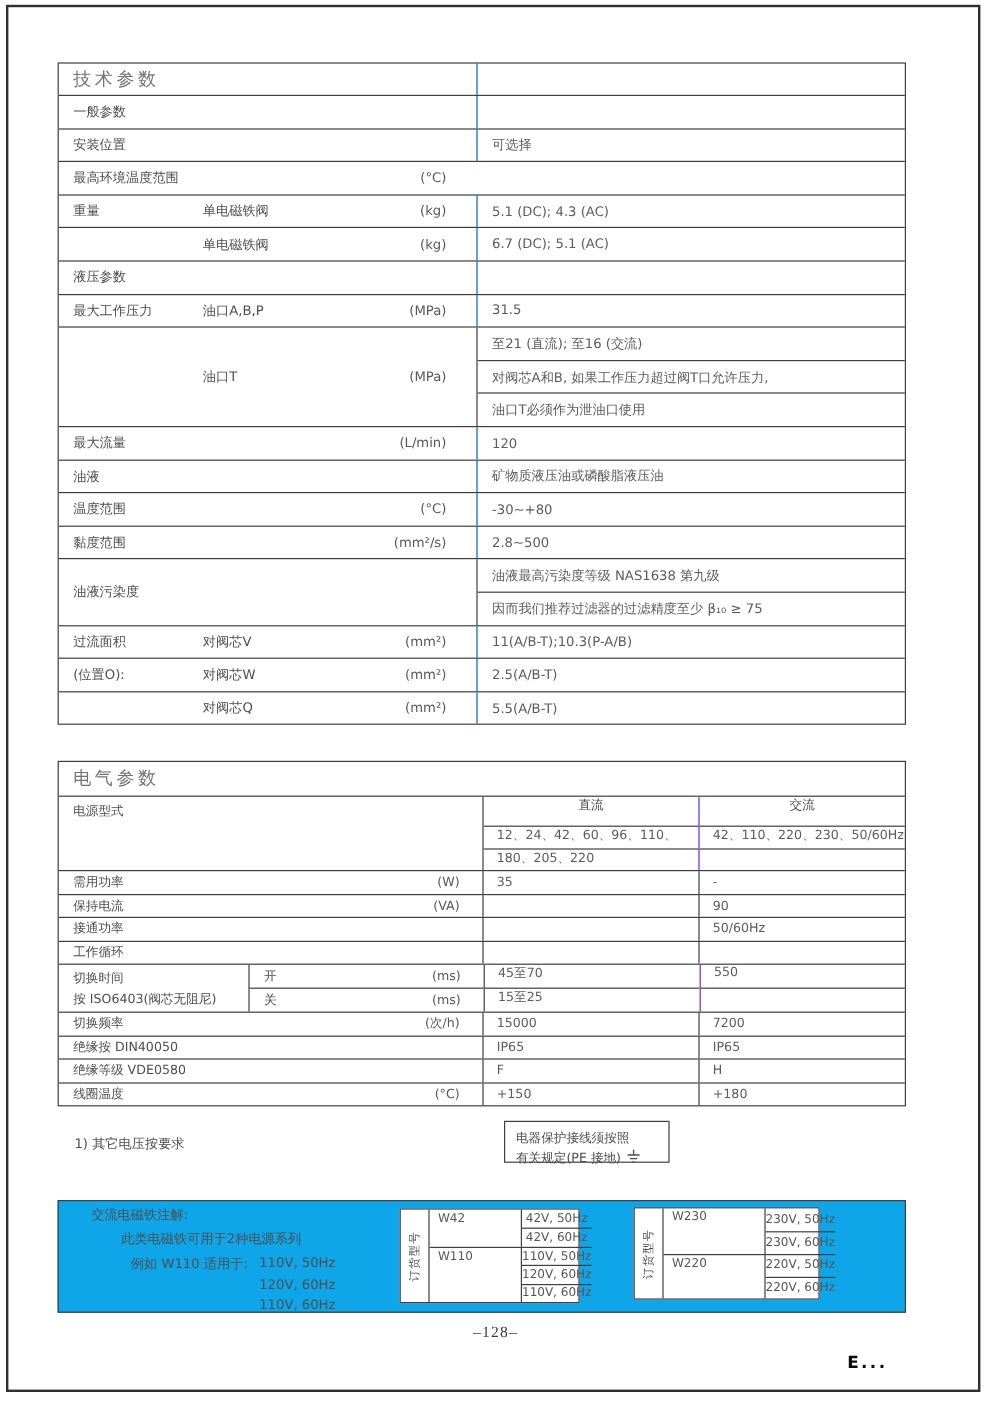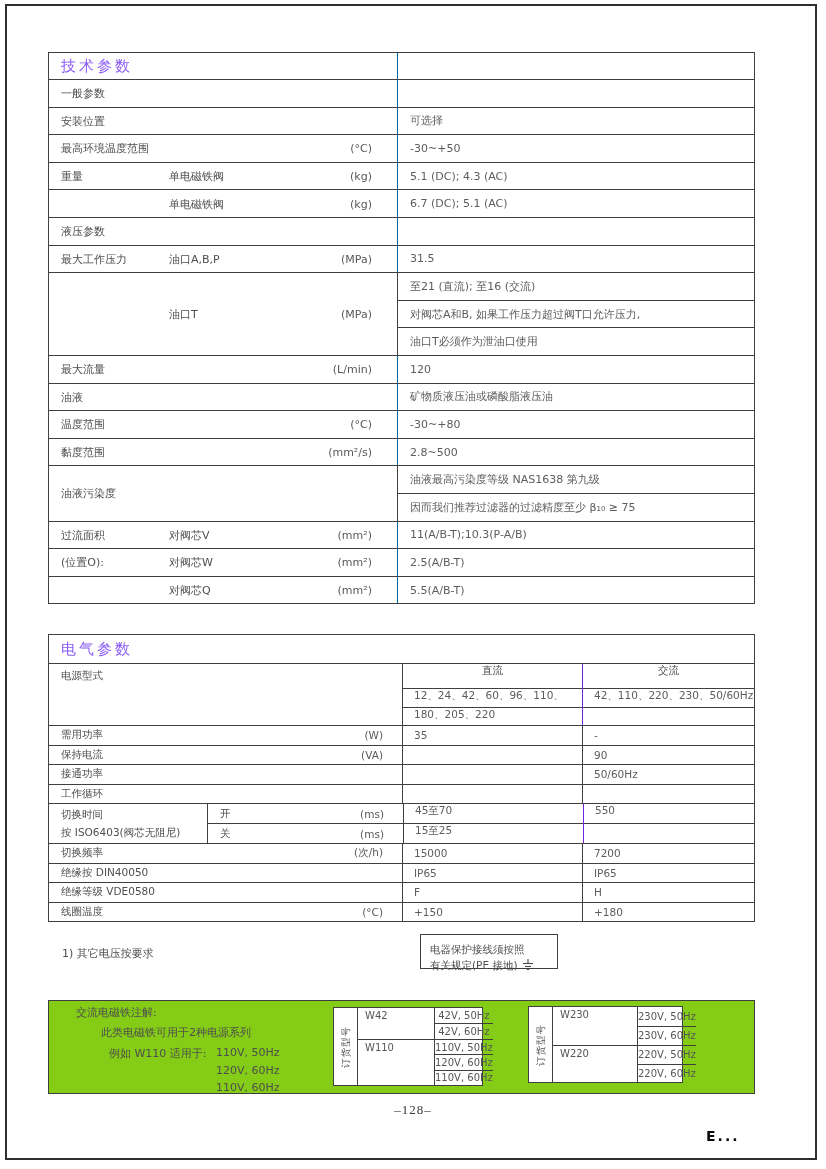--- a/index.html
+++ b/index.html
@@ -20,21 +20,21 @@
   .lc{width:348px;position:relative;flex:none;}
   .rc{flex:1;border-left:1px solid #0369a1;position:relative;display:flex;
       align-items:center;padding-left:12px;overflow:hidden;white-space:nowrap;}
   .stack{flex:1;border-left:1px solid #3f3f3f;display:flex;flex-direction:column;}
   .stack > div{flex:1;display:flex;align-items:center;padding-left:12px;
       border-top:1px solid #3f3f3f;overflow:hidden;white-space:nowrap;}
   .stack > div:first-child{border-top:none;}
   .lbl{position:absolute;left:12px;top:50%;transform:translateY(-50%);white-space:nowrap;}
   .sub{position:absolute;left:120px;top:50%;transform:translateY(-50%);white-space:nowrap;}
   .unit{position:absolute;right:25px;top:50%;transform:translateY(-50%);white-space:nowrap;color:#585858;}
-  .big{font-size:15px;letter-spacing:3px;color:#8b5cf6;}
+  .big{font-size:15px;letter-spacing:3px;color:#737373;}
   .val{color:#5c5c5c;}
 
   
   .t2{position:absolute;left:48px;top:634px;width:707px;border:1px solid #3f3f3f;
       box-sizing:border-box;font-size:10.5px;background:#fff;}
   .t2 .r{height:19.5px;}
   .t2 .r.title2{height:28px;}
   .t2 .r.pw{height:62px;}
   .t2 .r.sw{height:40px;}
   .lc2{width:353px;position:relative;flex:none;}
@@ -58,21 +58,21 @@
   .swm > div:first-child{border-top:none;}
 
   
   .footnote{position:absolute;left:62px;top:946px;font-size:11px;color:#4e4e4e;white-space:nowrap;}
   .pe-box{position:absolute;left:420px;top:934px;width:138px;height:35px;border:1px solid #3f3f3f;
         box-sizing:border-box;font-size:10.5px;padding:6px 0 0 9px;line-height:16px;color:#4e4e4e;}
   .pe-box svg{vertical-align:-2px;margin-left:4px;}
 
   
   .note-box{position:absolute;left:48px;top:1000px;width:707px;height:94px;
-        border:1px solid #3f3f3f;box-sizing:border-box;font-size:11px;background:#84cc16;}
+        border:1px solid #3f3f3f;box-sizing:border-box;font-size:11px;background:#0ea5e9;}
   .nline{position:absolute;white-space:nowrap;color:#4e4e4e;}
   .mt{position:absolute;border:1px solid #3f3f3f;display:flex;font-size:10px;
       box-sizing:border-box;color:#565656;background:#fff;}
   .mt1{left:284px;top:6px;width:150px;height:79px;}
   .mt2{left:479px;top:5px;width:155px;height:77px;}
   .mside{width:23px;flex:none;border-right:1px solid #3f3f3f;position:relative;}
   .vtext{position:absolute;left:50%;top:50%;transform:translate(-50%,-50%) rotate(-90deg);
         white-space:nowrap;font-size:9.5px;letter-spacing:1px;color:#4f4f4f;}
   .mt-body{flex:1;display:flex;flex-direction:column;}
   .g{display:flex;border-top:1px solid #3f3f3f;gap:36px;}
@@ -118,23 +118,20 @@
         </div>
       <div class="rc">
           <span class="val">可选择</span>
         </div>
     </div>
     <div class="r">
       <div class="lc">
         <span class="lbl">最高环境温度范围</span>
         <span class="unit">(°C)</span>
       </div>
-      <div class="rc">
-          <span class="val">-30~+50</span>
-        </div>
     </div>
     <div class="r">
       <div class="lc">
         <span class="lbl">重量</span>
         <span class="sub">单电磁铁阀</span>
         <span class="unit">(kg)</span>
       </div>
       <div class="rc">
           <span class="val">5.1 (DC); 4.3 (AC)</span>
         </div>

